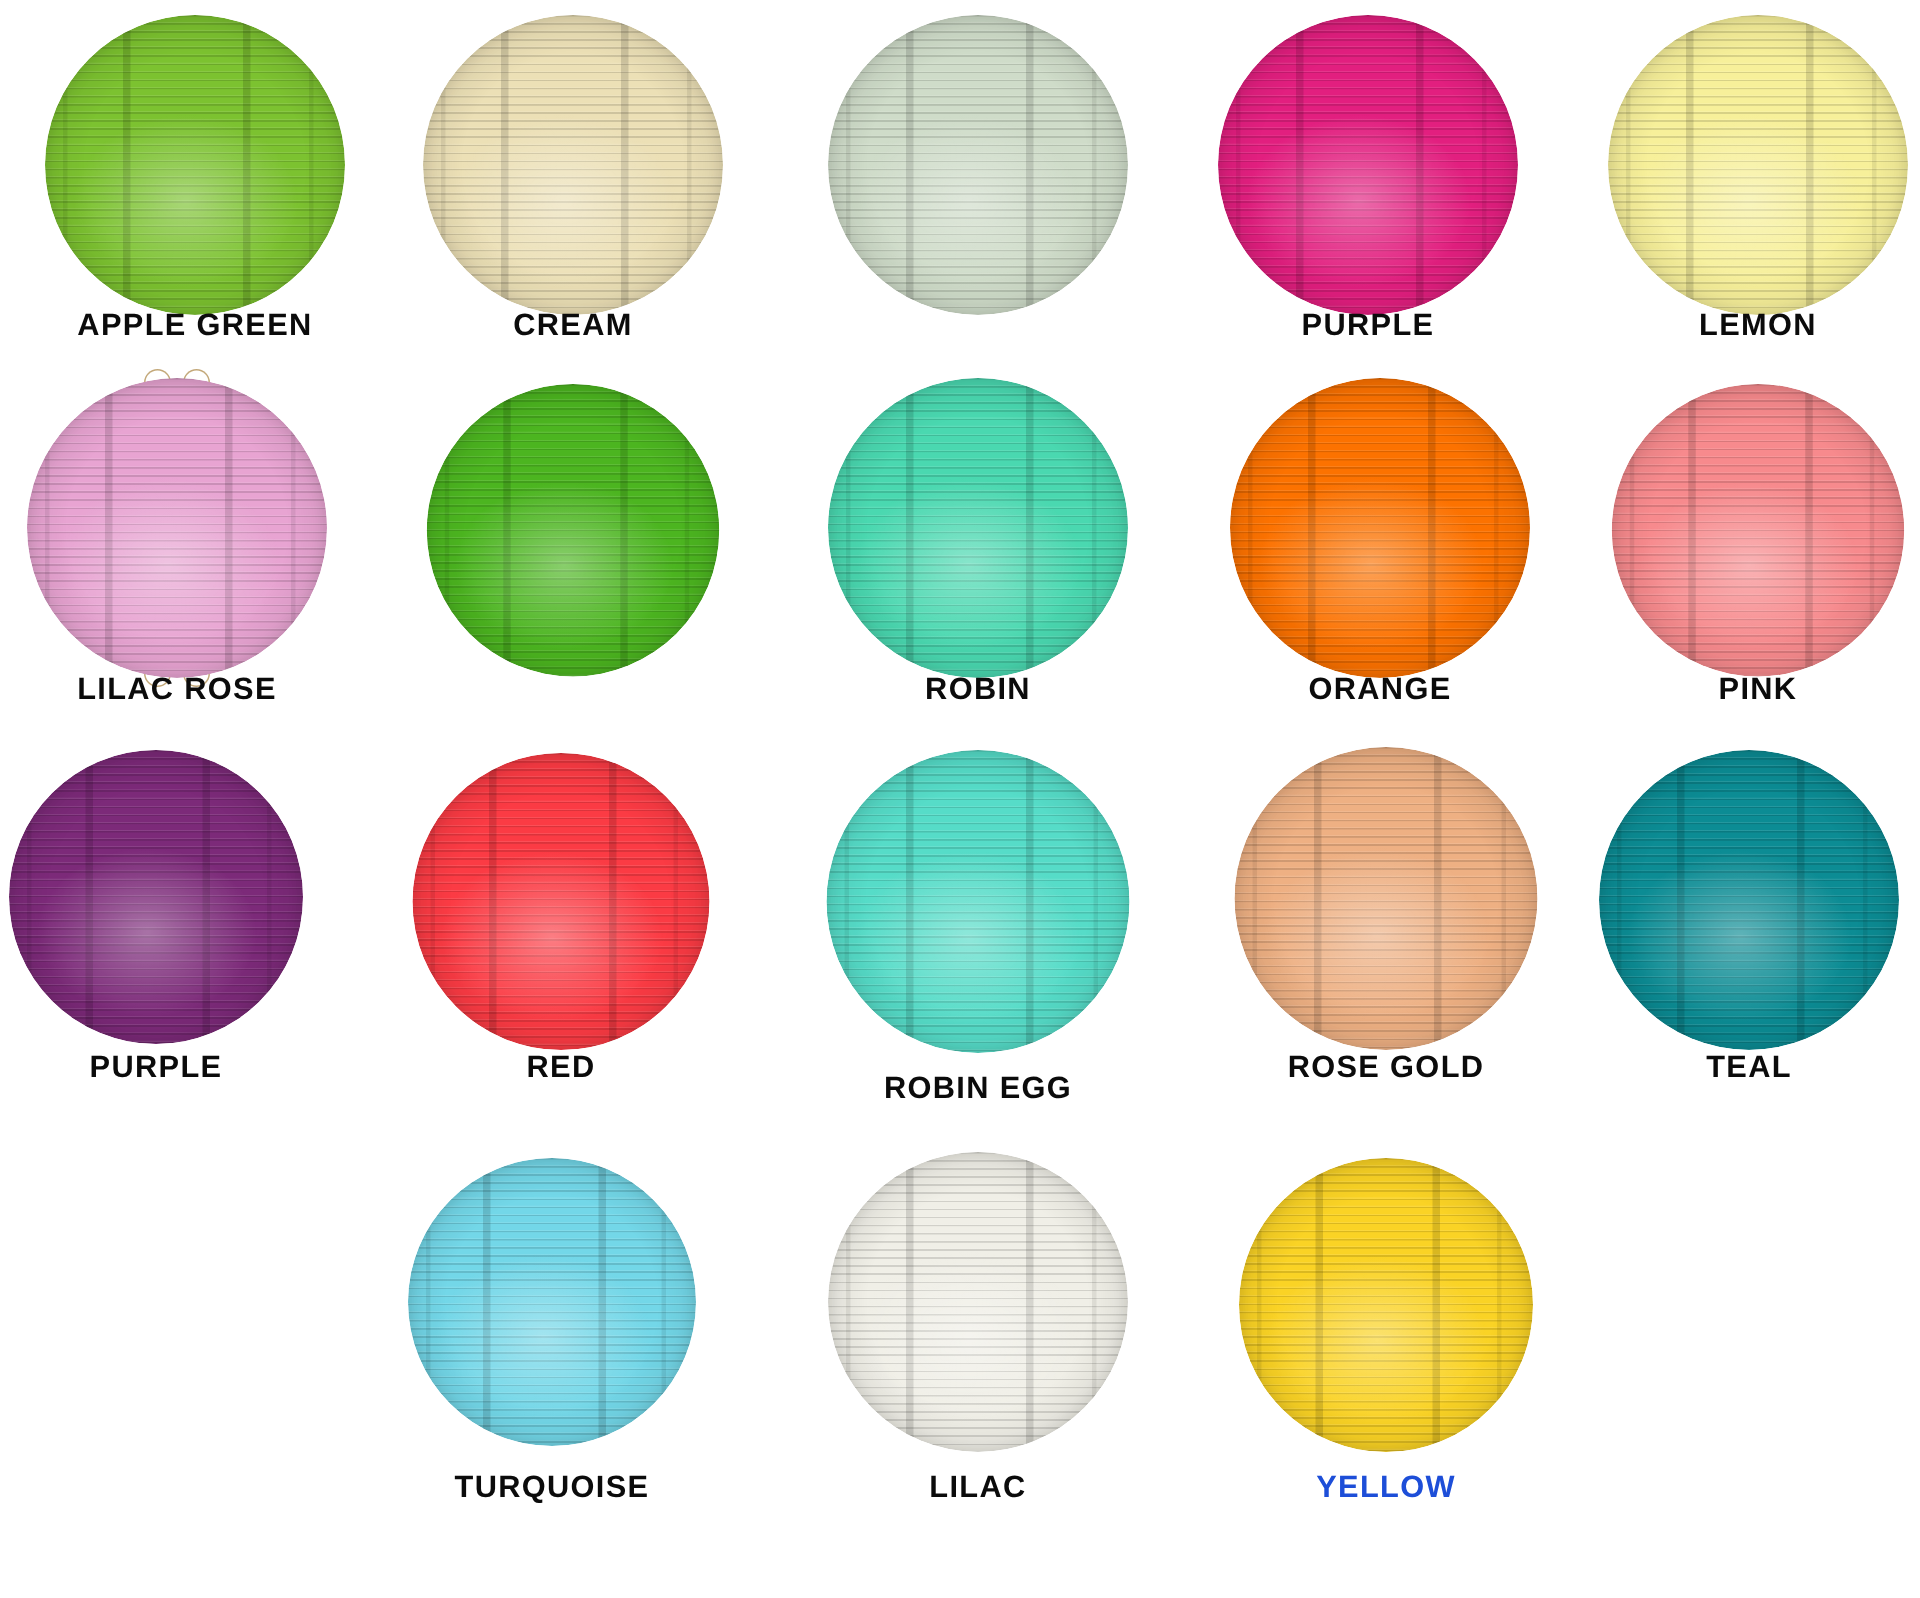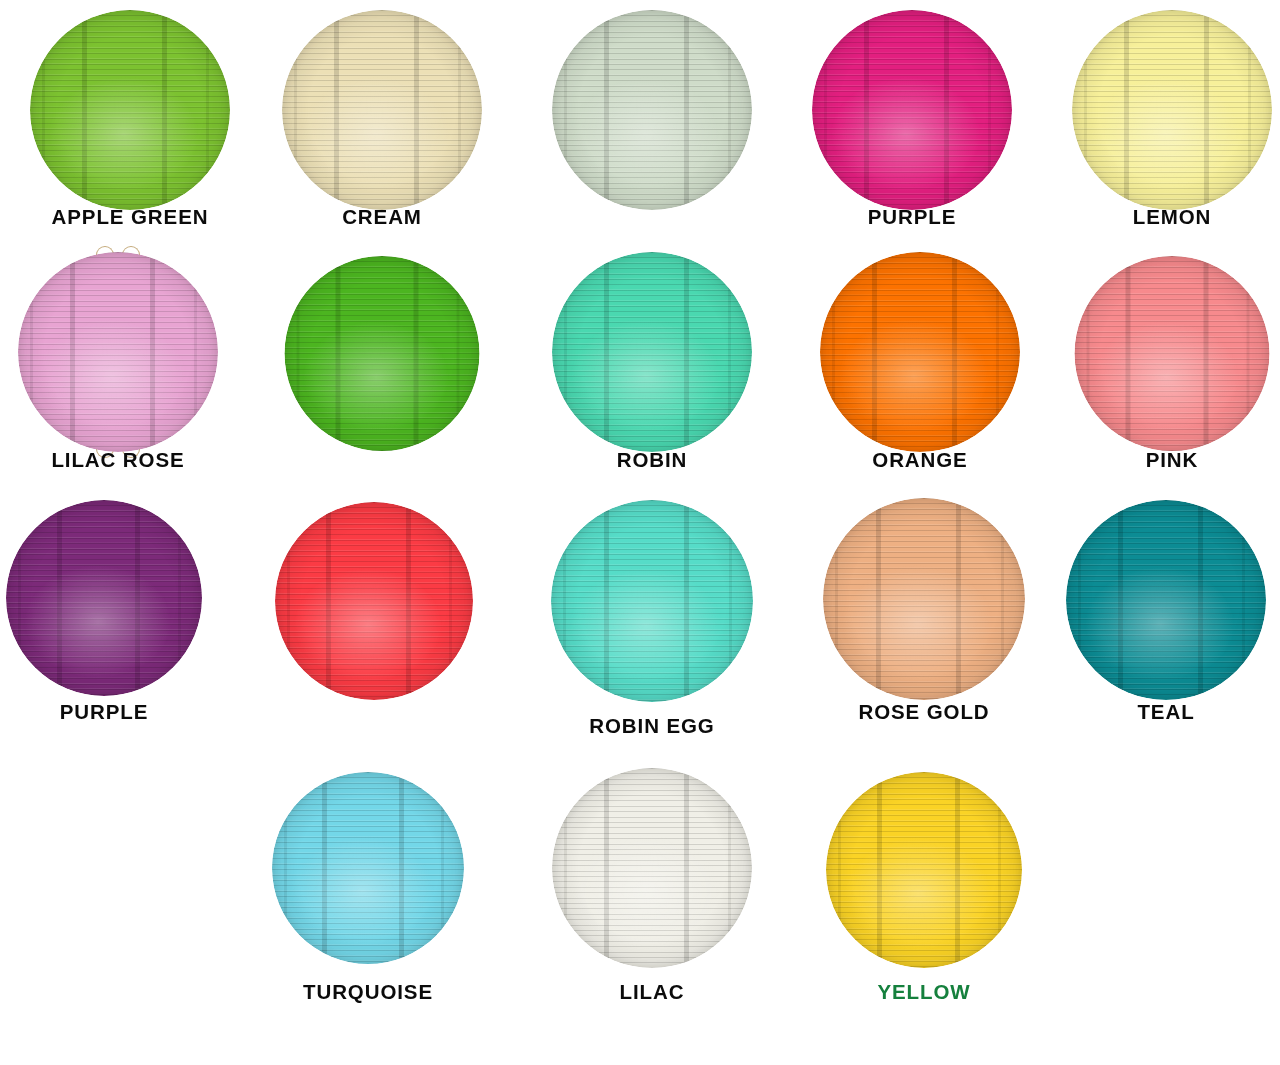--- a/index.html
+++ b/index.html
@@ -292,20 +292,21 @@
             <i class="s3"></i>
             <i class="s1"></i>
             <i class="s2"></i>
             <i class="s4"></i>
           </div>
           <div class="shade"></div>
           <div class="edge"></div>
         </div>
       </div>
     </div>
+    <div class="label" style="left: 214px; width: 320px; top: 700px; color: rgb(11, 11, 11);">RED</div>
     <div class="cell" style="left: 524px; top: 500px;">
       <div class="lantern-wrap" style="width: 202px; height: 202px;">
         <div class="lantern" style="width: 202px; height: 202px;">
           <div class="base" style="background: rgb(86, 220, 200);"></div>
           <div class="ribs"></div>
           <div class="struts">
             <i class="s3"></i>
             <i class="s1"></i>
             <i class="s2"></i>
             <i class="s4"></i>
@@ -393,14 +394,14 @@
             <i class="s3"></i>
             <i class="s1"></i>
             <i class="s2"></i>
             <i class="s4"></i>
           </div>
           <div class="shade"></div>
           <div class="edge"></div>
         </div>
       </div>
     </div>
-    <div class="label" style="left: 764px; width: 320px; top: 980px; color: #15803d;">YELLOW</div>
+    <div class="label" style="left: 764px; width: 320px; top: 980px; color: #1d4ed8;">YELLOW</div>
   </div>
 
 </body></html>

